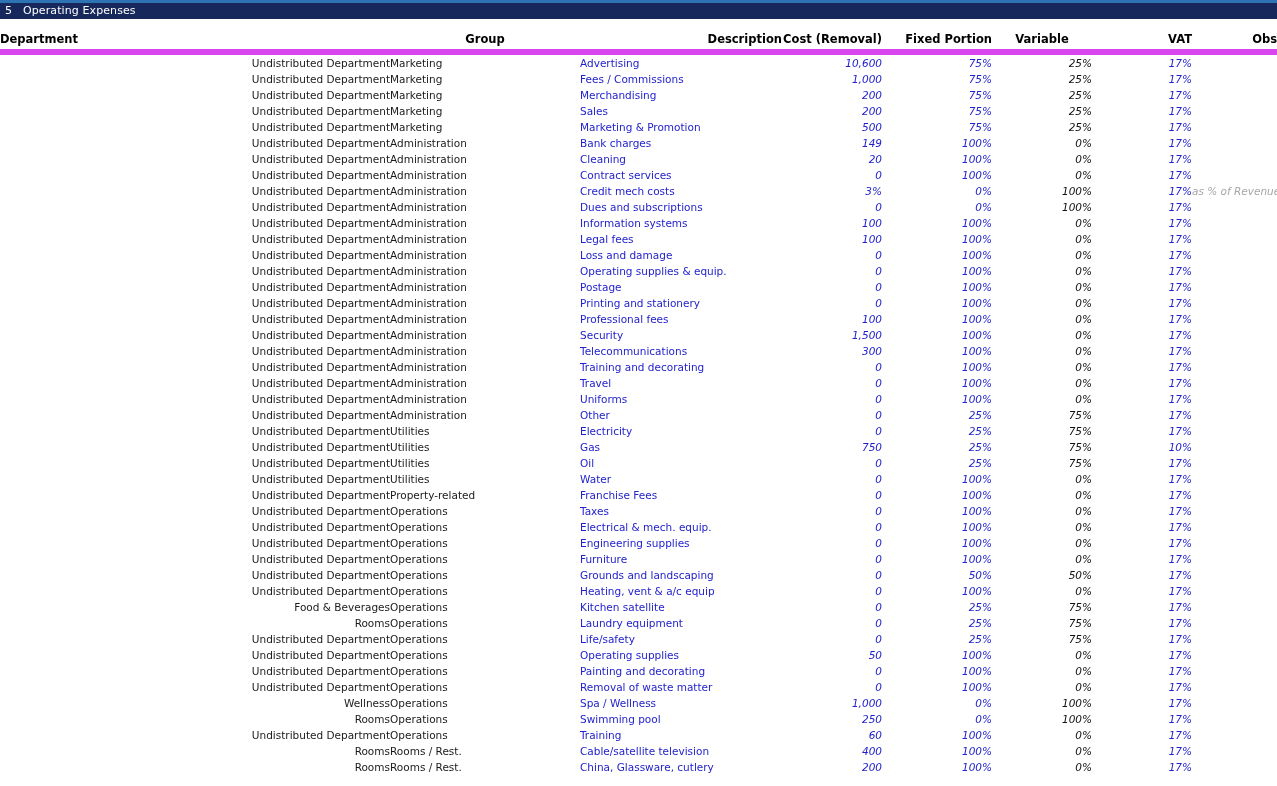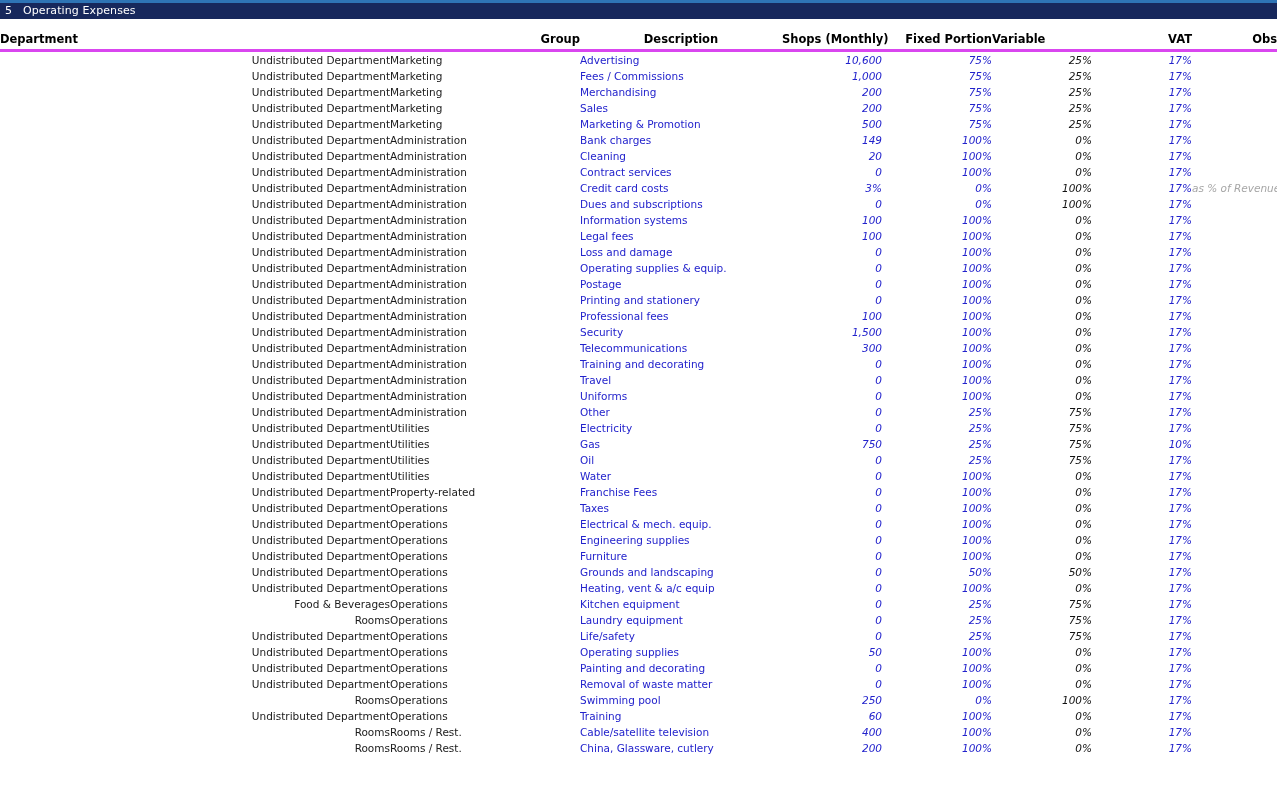--- a/index.html
+++ b/index.html
@@ -60,31 +60,31 @@
   table.grid col.c-fixed { width: 110px; }
   table.grid col.c-var   { width: 100px; }
   table.grid col.c-vat   { width: 100px; }
   table.grid col.c-obs   { width: 85px; }
 
   table.grid thead th {
     font-size: 11.5px;
     font-weight: bold;
     color: #000000;
     padding: 0 0 3px 0;
-    border-bottom: 3px solid #d946ef;
+    border-bottom: 6px solid #d946ef;
     white-space: nowrap;
     vertical-align: bottom;
     font-family: "DejaVu Sans", "Liberation Sans", sans-serif;
   }
   th.h-dept  { text-align: left;  padding-left: 18px; }
-  th.h-group { text-align: right;  padding-left: 10px; margin-left: 42px; }
-  th.h-desc  { text-align: center; padding-right: 2px; }
+  th.h-group { text-align: center;  padding-left: 10px; margin-left: 42px; }
+  th.h-desc  { text-align: right; padding-right: 2px; }
   th.h-cost  { text-align: right; padding-right: 14px; }
   th.h-fixed { text-align: right; padding-right: 18px; }
-  th.h-var   { text-align: left; padding-right: 22px; }
+  th.h-var   { text-align: center; padding-right: 22px; }
   th.h-vat   { text-align: right; padding-right: 28px; }
   th.h-obs   { text-align: right; padding-right: 15px; }
 
   table.grid tbody td {
     font-size: 10.5px;
     line-height: 16px;
     height: 16px;
     padding: 0;
     white-space: nowrap;
     overflow: hidden;
@@ -156,21 +156,21 @@
       <col class="c-fixed">
         <col class="c-var">
         <col class="c-vat">
         <col class="c-obs">
     </colgroup>
     <thead>
       <tr>
         <th class="h-dept">Department</th>
         <th class="h-group">Group</th>
         <th class="h-desc">Description</th>
-        <th class="h-cost">Shops (Monthly)</th>
+        <th class="h-cost">Cost (Removal)</th>
         <th class="h-fixed">Fixed Portion</th>
         <th class="h-var">Variable</th>
         <th class="h-vat">VAT</th>
         <th class="h-obs">Obs</th>
       </tr>
     </thead>
     <tbody id="rows-body">
         <tr>
           <td class="d-dept">Undistributed Department</td>
           <td class="d-group">Marketing</td>
@@ -247,21 +247,21 @@
           <td class="d-desc">Contract services</td>
           <td class="d-cost">0</td>
           <td class="d-fixed">100%</td>
           <td class="d-var">0%</td>
           <td class="d-vat">17%</td>
           <td class="d-obs"></td>
         </tr>
         <tr>
           <td class="d-dept">Undistributed Department</td>
           <td class="d-group">Administration</td>
-          <td class="d-desc">Credit card costs</td>
+          <td class="d-desc">Credit mech costs</td>
           <td class="d-cost">3%</td>
           <td class="d-fixed">0%</td>
           <td class="d-var">100%</td>
           <td class="d-vat">17%</td>
           <td class="d-obs">as % of Revenue</td>
         </tr>
         <tr>
           <td class="d-dept">Undistributed Department</td>
           <td class="d-group">Administration</td>
           <td class="d-desc">Dues and subscriptions</td>
@@ -507,21 +507,21 @@
           <td class="d-desc">Heating, vent &amp; a/c equip</td>
           <td class="d-cost">0</td>
           <td class="d-fixed">100%</td>
           <td class="d-var">0%</td>
           <td class="d-vat">17%</td>
           <td class="d-obs"></td>
         </tr>
         <tr>
           <td class="d-dept">Food &amp; Beverages</td>
           <td class="d-group">Operations</td>
-          <td class="d-desc">Kitchen equipment</td>
+          <td class="d-desc">Kitchen satellite</td>
           <td class="d-cost">0</td>
           <td class="d-fixed">25%</td>
           <td class="d-var">75%</td>
           <td class="d-vat">17%</td>
           <td class="d-obs"></td>
         </tr>
         <tr>
           <td class="d-dept">Rooms</td>
           <td class="d-group">Operations</td>
           <td class="d-desc">Laundry equipment</td>
@@ -561,20 +561,30 @@
           <td class="d-vat">17%</td>
           <td class="d-obs"></td>
         </tr>
         <tr>
           <td class="d-dept">Undistributed Department</td>
           <td class="d-group">Operations</td>
           <td class="d-desc">Removal of waste matter</td>
           <td class="d-cost">0</td>
           <td class="d-fixed">100%</td>
           <td class="d-var">0%</td>
+          <td class="d-vat">17%</td>
+          <td class="d-obs"></td>
+        </tr>
+        <tr>
+          <td class="d-dept">Wellness</td>
+          <td class="d-group">Operations</td>
+          <td class="d-desc">Spa / Wellness</td>
+          <td class="d-cost">1,000</td>
+          <td class="d-fixed">0%</td>
+          <td class="d-var">100%</td>
           <td class="d-vat">17%</td>
           <td class="d-obs"></td>
         </tr>
         <tr>
           <td class="d-dept">Rooms</td>
           <td class="d-group">Operations</td>
           <td class="d-desc">Swimming pool</td>
           <td class="d-cost">250</td>
           <td class="d-fixed">0%</td>
           <td class="d-var">100%</td>

